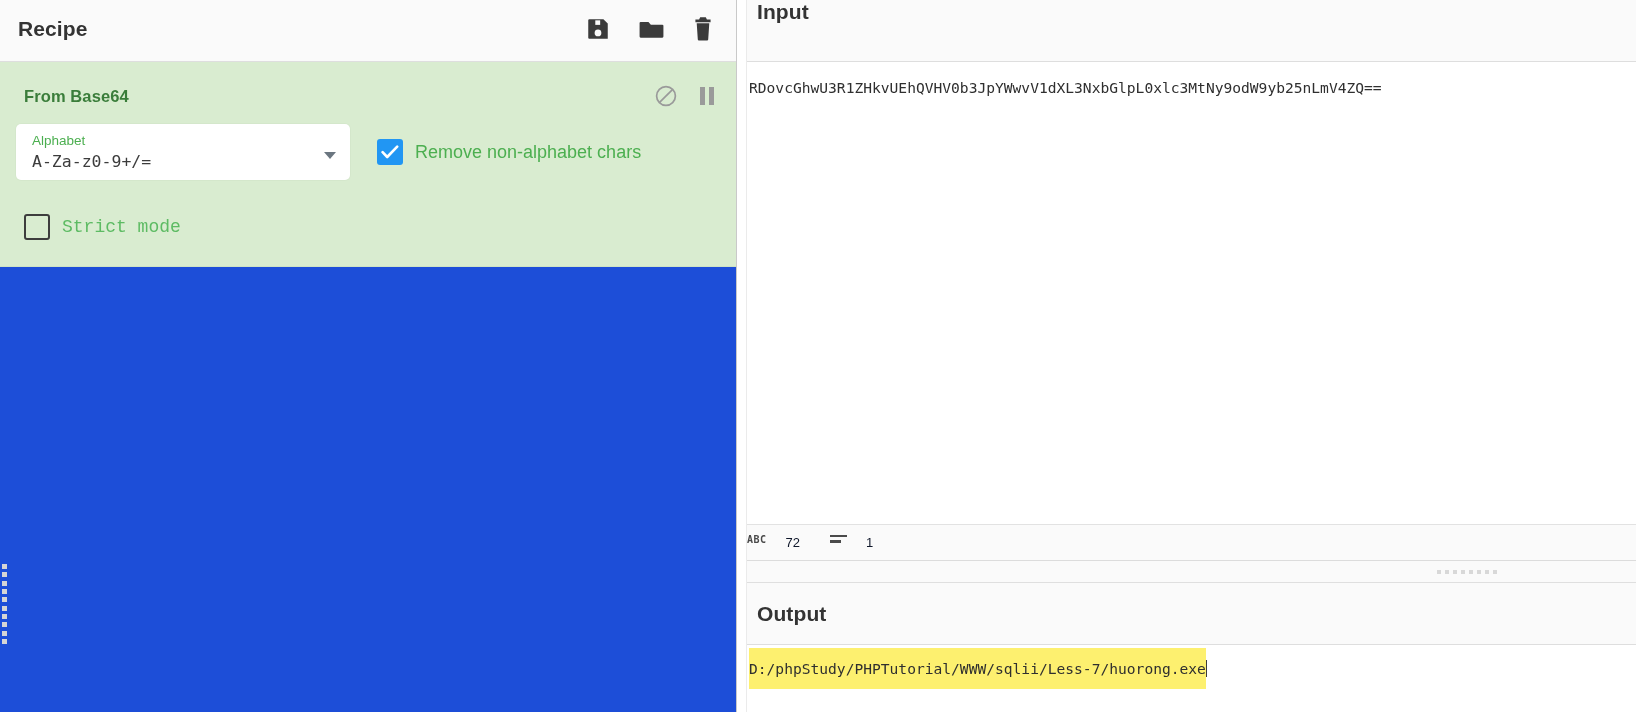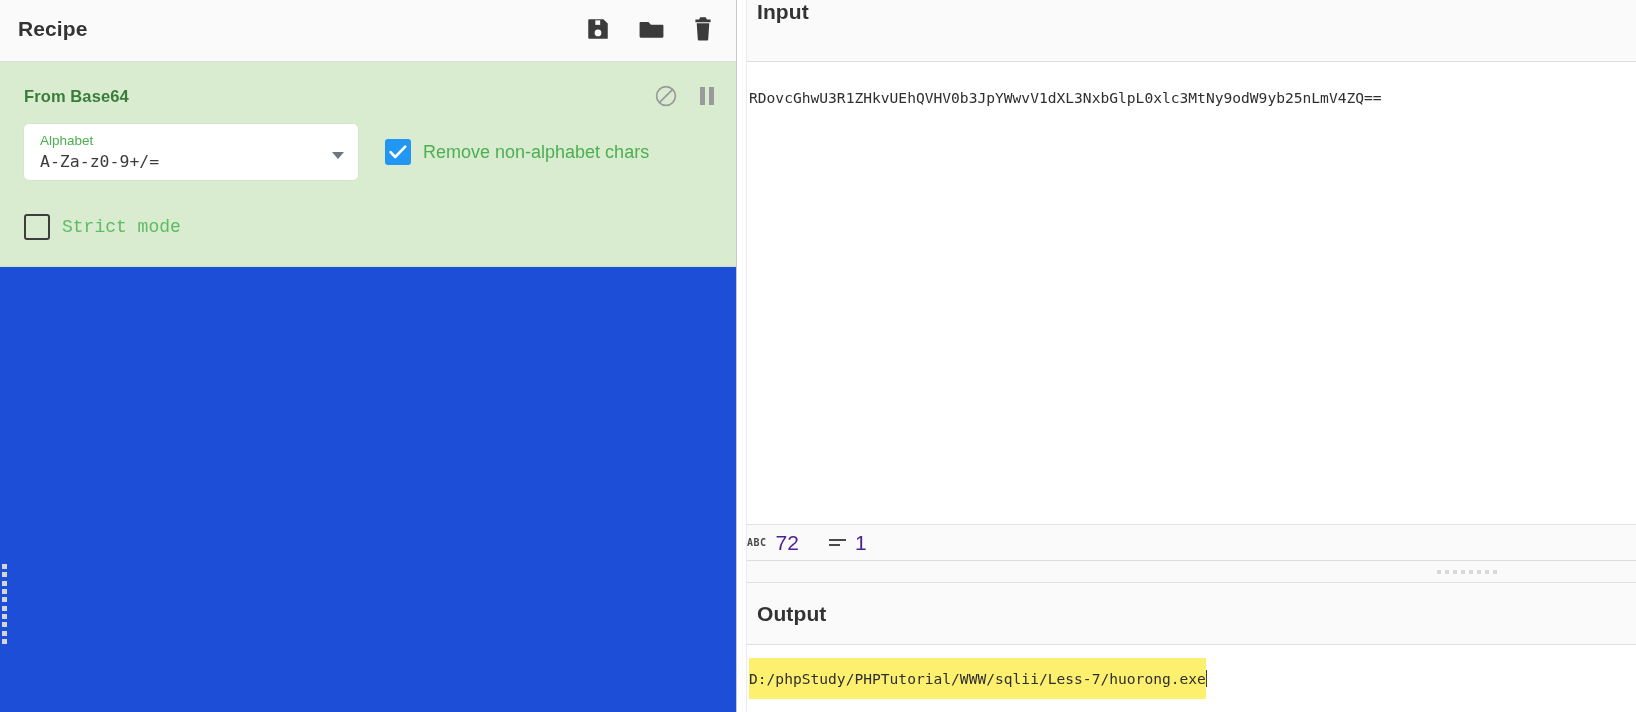--- a/index.html
+++ b/index.html
@@ -82,21 +82,21 @@
   .icon-disable svg { display: block; }
   .icon-pause { display: flex; gap: 4px; }
   .icon-pause i {
     display: block;
     width: 5px;
     height: 18px;
     background: #9a9a9a;
   }
 
   .op-args {
-    padding: 12px 24px 0 24px;
+    padding: 12px 24px 0 16px;
   }
   .arg-row {
     display: flex;
     align-items: center;
   }
 
   
   .select-wrap {
     position: relative;
     width: 334px;
@@ -196,51 +196,49 @@
     padding: 16px 16px 0 12px;
     overflow: hidden;
   }
   .io-text {
     font-family: "DejaVu Sans Mono", "Liberation Mono", monospace;
     font-size: 14.6px;
     line-height: 20px;
     color: #2f2f2f;
     white-space: pre-wrap;
     word-break: break-all;
-    margin-top: 10px;
   }
 
   .status-bar {
     height: 36px;
     flex: 0 0 36px;
     background: #fafafa;
     border-top: 1px solid #e2e2e2;
     display: flex;
     align-items: center;
     padding-left: 10px;
     gap: 0;
     position: relative;
   }
   .status-group {
     display: flex;
-    align-items: center;
-    gap: 9px;
+    gap: 19px;
     margin-right: 30px;
   }
   .abc-glyph {
     font-family: "DejaVu Sans Mono", "Liberation Mono", monospace;
     font-size: 10px;
     font-weight: bold;
     color: #4a4a4a;
     letter-spacing: 0.5px;
     line-height: 10px;
   }
   .status-num {
-    font-size: 21px;
-    color: #4c1d95;
+    font-size: 13px;
+    color: #0f172a;
   }
   .lines-icon { display: flex; flex-direction: column; gap: 3px; width: 17px; }
   .lines-icon i { display: block; height: 2.4px; background: #4a4a4a; }
   .lines-icon i:nth-child(1) { width: 17px; }
   .lines-icon i:nth-child(2) { width: 11px; }
 
   
   .hsplit {
     height: 22px;
     flex: 0 0 22px;

